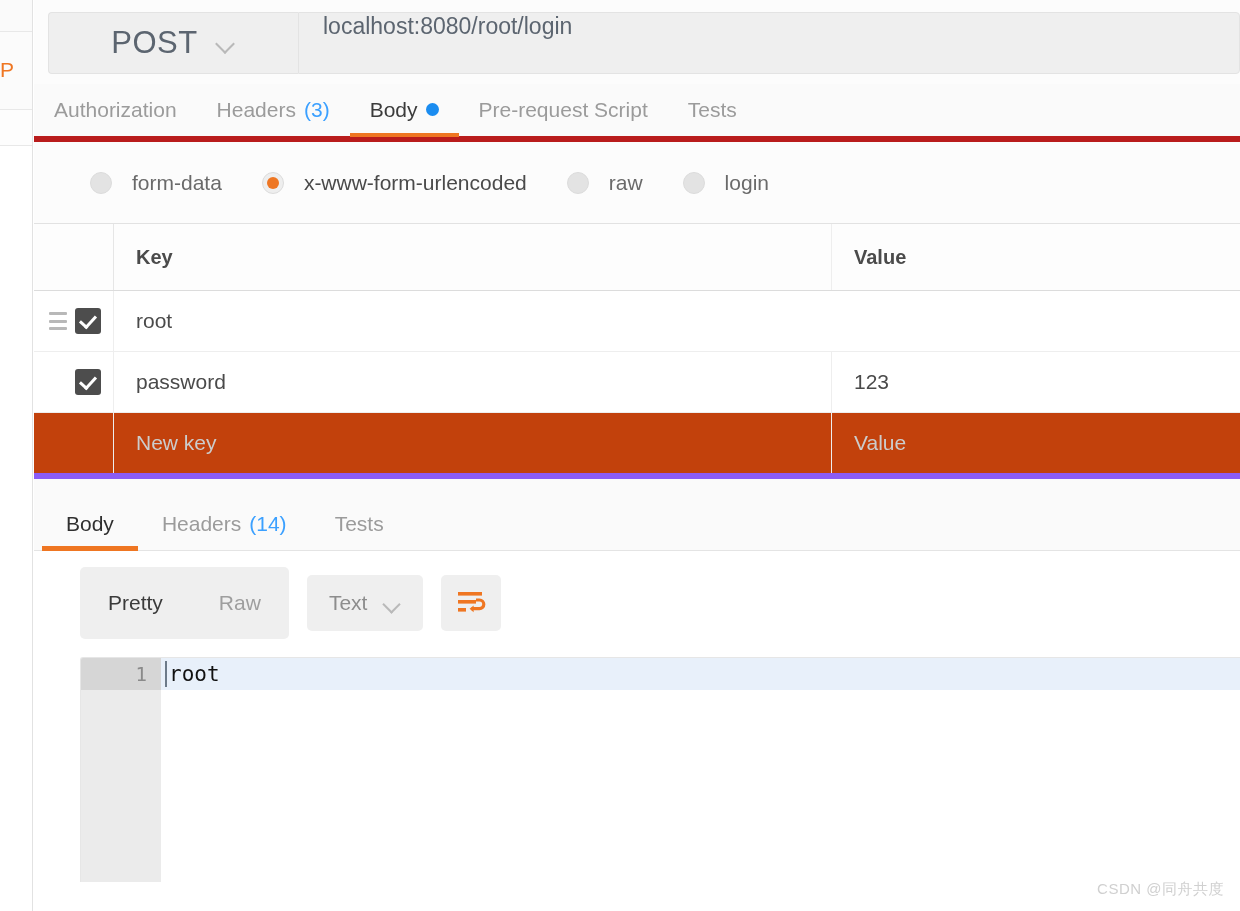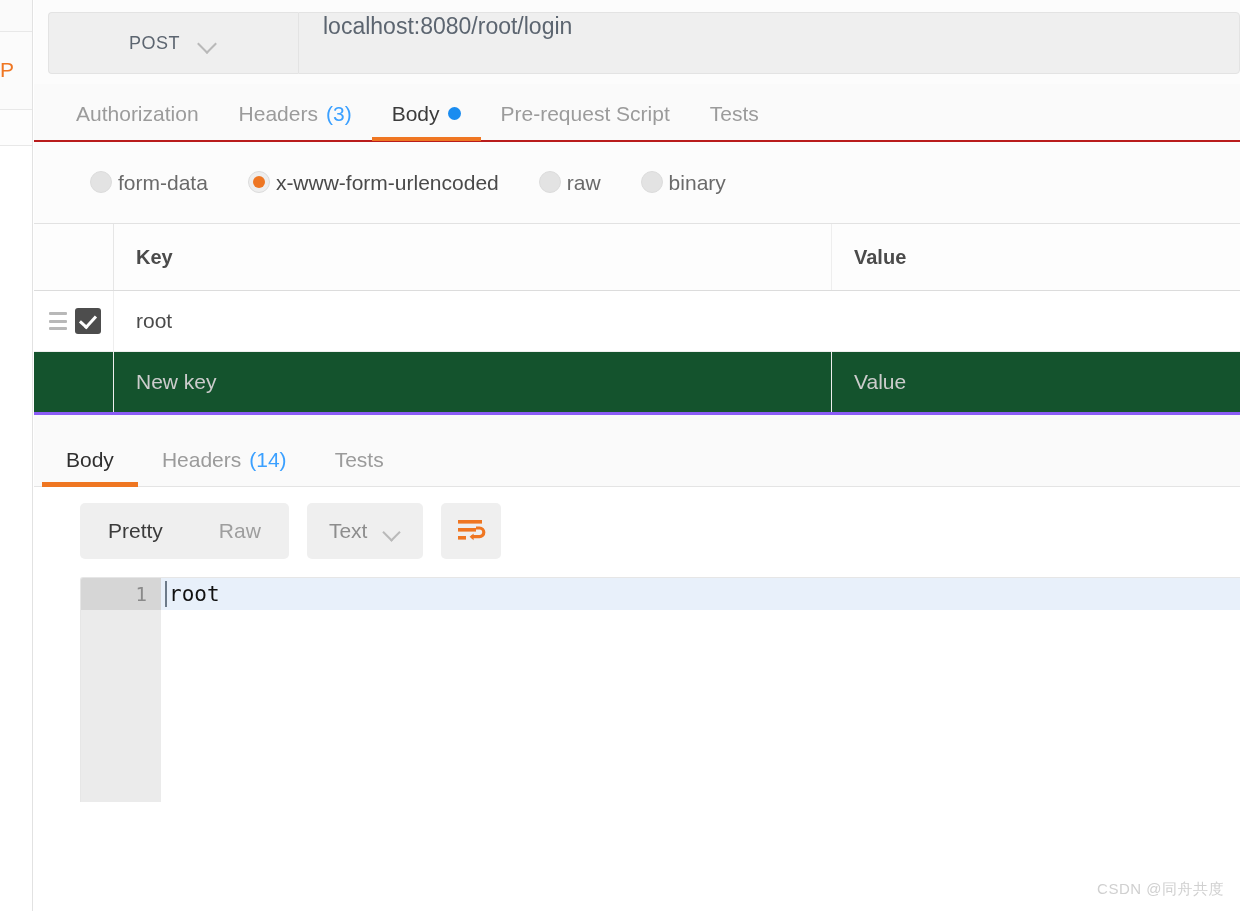--- a/index.html
+++ b/index.html
@@ -70,21 +70,21 @@
     border: 1px solid #e3e3e3;
     border-right: none;
     border-radius: 4px 0 0 4px;
     display: flex;
     align-items: center;
     justify-content: center;
     gap: 18px;
     box-sizing: border-box;
   }
   .method-label {
-    font-size: 18px;
+    font-size: 31px;
     color: #5c6570;
     letter-spacing: 0.5px;
   }
   .chev {
     width: 20px; height: 12px;
     position: relative;
   }
   .chev::before {
     content: "";
     position: absolute;
@@ -108,22 +108,21 @@
     font-size: 23px;
     color: #5c6570;
   }
 
   
   #req-tabs {
     display: flex;
     align-items: flex-end;
     height: 58px;
     background: #fafafa;
-    border-bottom: 2px solid #b91c1c;
-    padding-left: 22px;
+    border-bottom: 6px solid #b91c1c;
     box-sizing: border-box;
   }
   .rtab {
     position: relative;
     padding: 0 20px 14px 20px;
     font-size: 21px;
     color: #9b9b9b;
     display: flex;
     align-items: baseline;
     gap: 8px;
@@ -154,22 +153,22 @@
     align-items: center;
     height: 82px;
     padding-left: 56px;
     gap: 40px;
     background: #fcfcfc;
     border-bottom: 1px solid #e2e2e2;
     box-sizing: border-box;
   }
   .radio-opt {
     display: flex;
-    align-items: flex-start;
-    gap: 6px;
+    align-items: center;
+    gap: 20px;
     cursor: pointer;
   }
   .radio-circle {
     width: 22px; height: 22px;
     border-radius: 50%;
     background: #e3e3e3;
     border: 1px solid #dcdcdc;
     box-sizing: border-box;
     display: flex;
     align-items: center;
@@ -198,21 +197,21 @@
     height: 66px;
     background: #fdfdfd;
     border-bottom: 1px solid #dcdcdc;
   }
   .kv-row {
     display: flex;
     height: 60px;
     border-bottom: 1px solid #eeeeee;
     background: #ffffff;
   }
-  .kv-row.empty { background: #14532d; border-bottom: 3px solid #8b5cf6; }
+  .kv-row.empty { background: #c2410c; border-bottom: 6px solid #8b5cf6; }
   .col-ctl {
     width: 80px;
     display: flex;
     align-items: center;
     justify-content: flex-end;
     gap: 8px;
     padding-right: 12px;
     box-sizing: border-box;
     border-right: 1px solid #eeeeee;
   }
@@ -309,21 +308,21 @@
     display: flex;
     align-items: center;
     gap: 18px;
     padding: 16px 0 14px 46px;
     background: #ffffff;
   }
   .seg-group {
     display: flex;
     background: #efefef;
     border-radius: 5px;
-    height: 56px;
+    height: 72px;
     align-items: center;
   }
   .seg {
     font-size: 21px;
     color: #9e9e9e;
     padding: 0 28px;
     line-height: 56px;
     cursor: pointer;
     white-space: nowrap;
   }
@@ -475,21 +474,21 @@
     <div class="radio-opt selected">
       <span class="radio-circle"></span>
       <span class="radio-label">x-www-form-urlencoded</span>
     </div>
     <div class="radio-opt">
       <span class="radio-circle"></span>
       <span class="radio-label">raw</span>
     </div>
     <div class="radio-opt">
       <span class="radio-circle"></span>
-      <span class="radio-label">binary</span>
+      <span class="radio-label">login</span>
     </div>
   </div>
 
   <div id="kv-table">
 
     <div class="kv-head">
       <div class="col-ctl"></div>
       <div class="col-key">
         <span class="th">Key</span>
       </div>
@@ -505,20 +504,31 @@
             <i></i>
             <i></i>
           </span>
         <span class="cbx"></span>
       </div>
       <div class="col-val">
         <span class="cell-text">root</span>
       </div>
     </div>
 
+    <div class="kv-row">
+      <div class="col-ctl">
+        <span class="cbx"></span>
+      </div>
+      <div class="col-key">
+        <span class="cell-text">password</span>
+      </div>
+      <div class="col-val">
+        <span class="cell-text">123</span>
+      </div>
+    </div>
 
     <div class="kv-row empty">
       <div class="col-ctl">
         <span class="cbx blank"></span>
       </div>
       <div class="col-key">
         <span class="cell-ph">New key</span>
       </div>
       <div class="col-val">
         <span class="cell-ph">Value</span>

